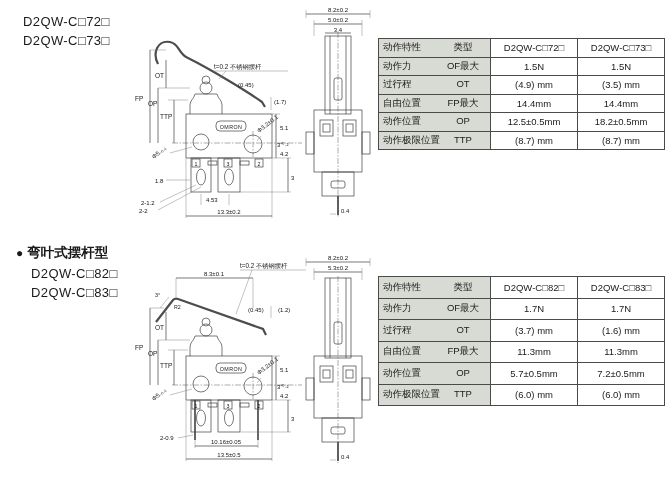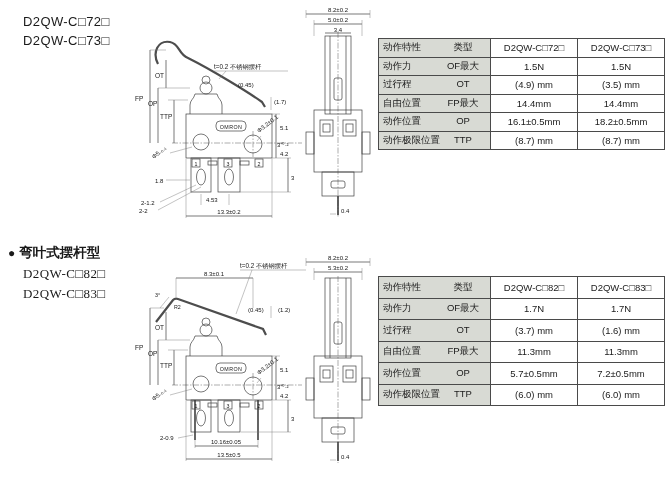--- a/index.html
+++ b/index.html
@@ -209,37 +209,37 @@
     <td class="val">14.4mm</td>
     <td class="val">14.4mm</td>
   </tr>
   <tr>
     <td class="lab">
           <span class="labwrap">
             <span class="n">动作位置</span>
             <span class="t">OP</span>
           </span>
         </td>
-    <td class="val">16.1±0.5mm</td>
+    <td class="val">12.5±0.5mm</td>
     <td class="val">18.2±0.5mm</td>
   </tr>
   <tr>
     <td class="lab">
           <span class="labwrap">
             <span class="n">动作极限位置</span>
             <span class="t">TTP</span>
           </span>
         </td>
     <td class="val">(8.7) mm</td>
     <td class="val">(8.7) mm</td>
   </tr>
 </tbody>
   </table>
 
-<div class="abs" style="left:8px; top:244px;font-family:Liberation Serif, serif;">
+<div class="abs" style="left:16px; top:244px;">
   <div class="sec-title">
     <span class="bullet">●</span><span>弯叶式摆杆型</span>
   </div>
   <div class="model">D2QW-C□82□</div>
   <div class="model">D2QW-C□83□</div>
 </div>
 
 <svg class="abs" style="left:8px; top:296px;" width="120" height="160" viewBox="0 0 120 160">
   <g>
     <path class="ph" d="M4,36 L56,10 L72,16 L98,62 L88,74 L30,48 Z" fill="#aeaeae"></path>

